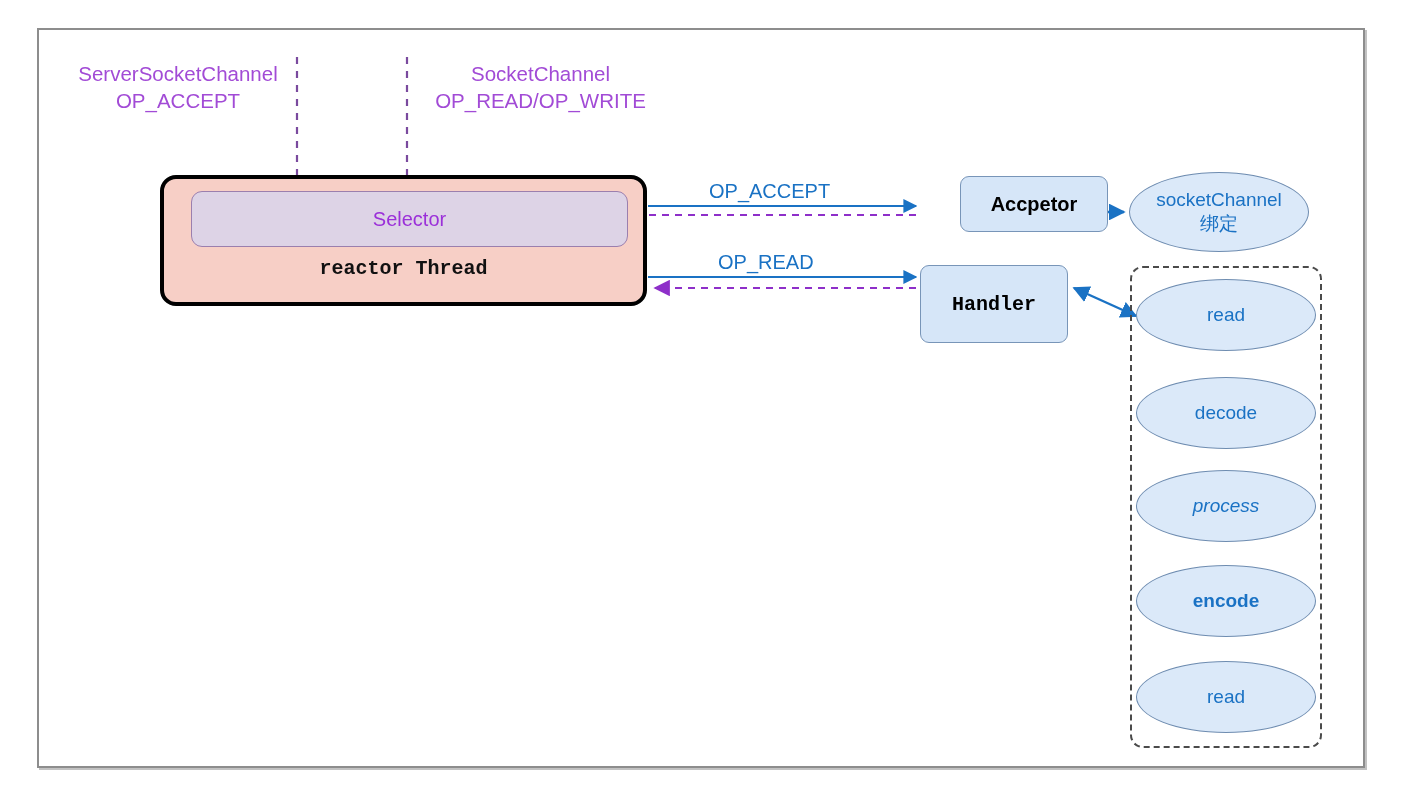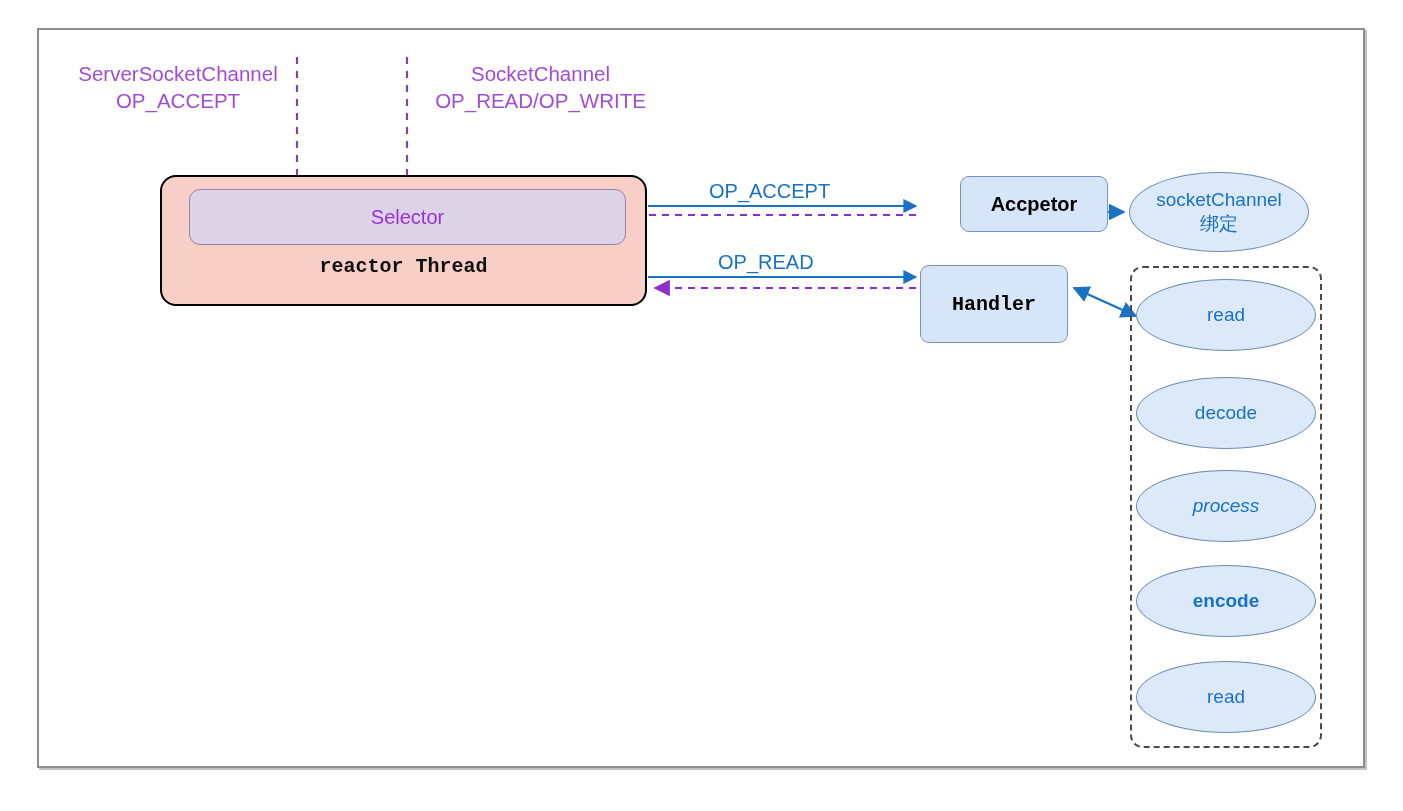--- a/index.html
+++ b/index.html
@@ -38,21 +38,21 @@
   }
 
   
   #reactor-box {
     position: absolute;
     left: 160px;
     top: 175px;
     width: 487px;
     height: 131px;
     background: #f7cfc6;
-    border: 2px solid #000000;
+    border: 4px solid #000000;
     border-radius: 16px;
     box-sizing: border-box;
   }
   #selector-box {
     position: absolute;
     left: 27px;
     top: 12px;
     width: 437px;
     height: 56px;
     background: #ddd3e6;

